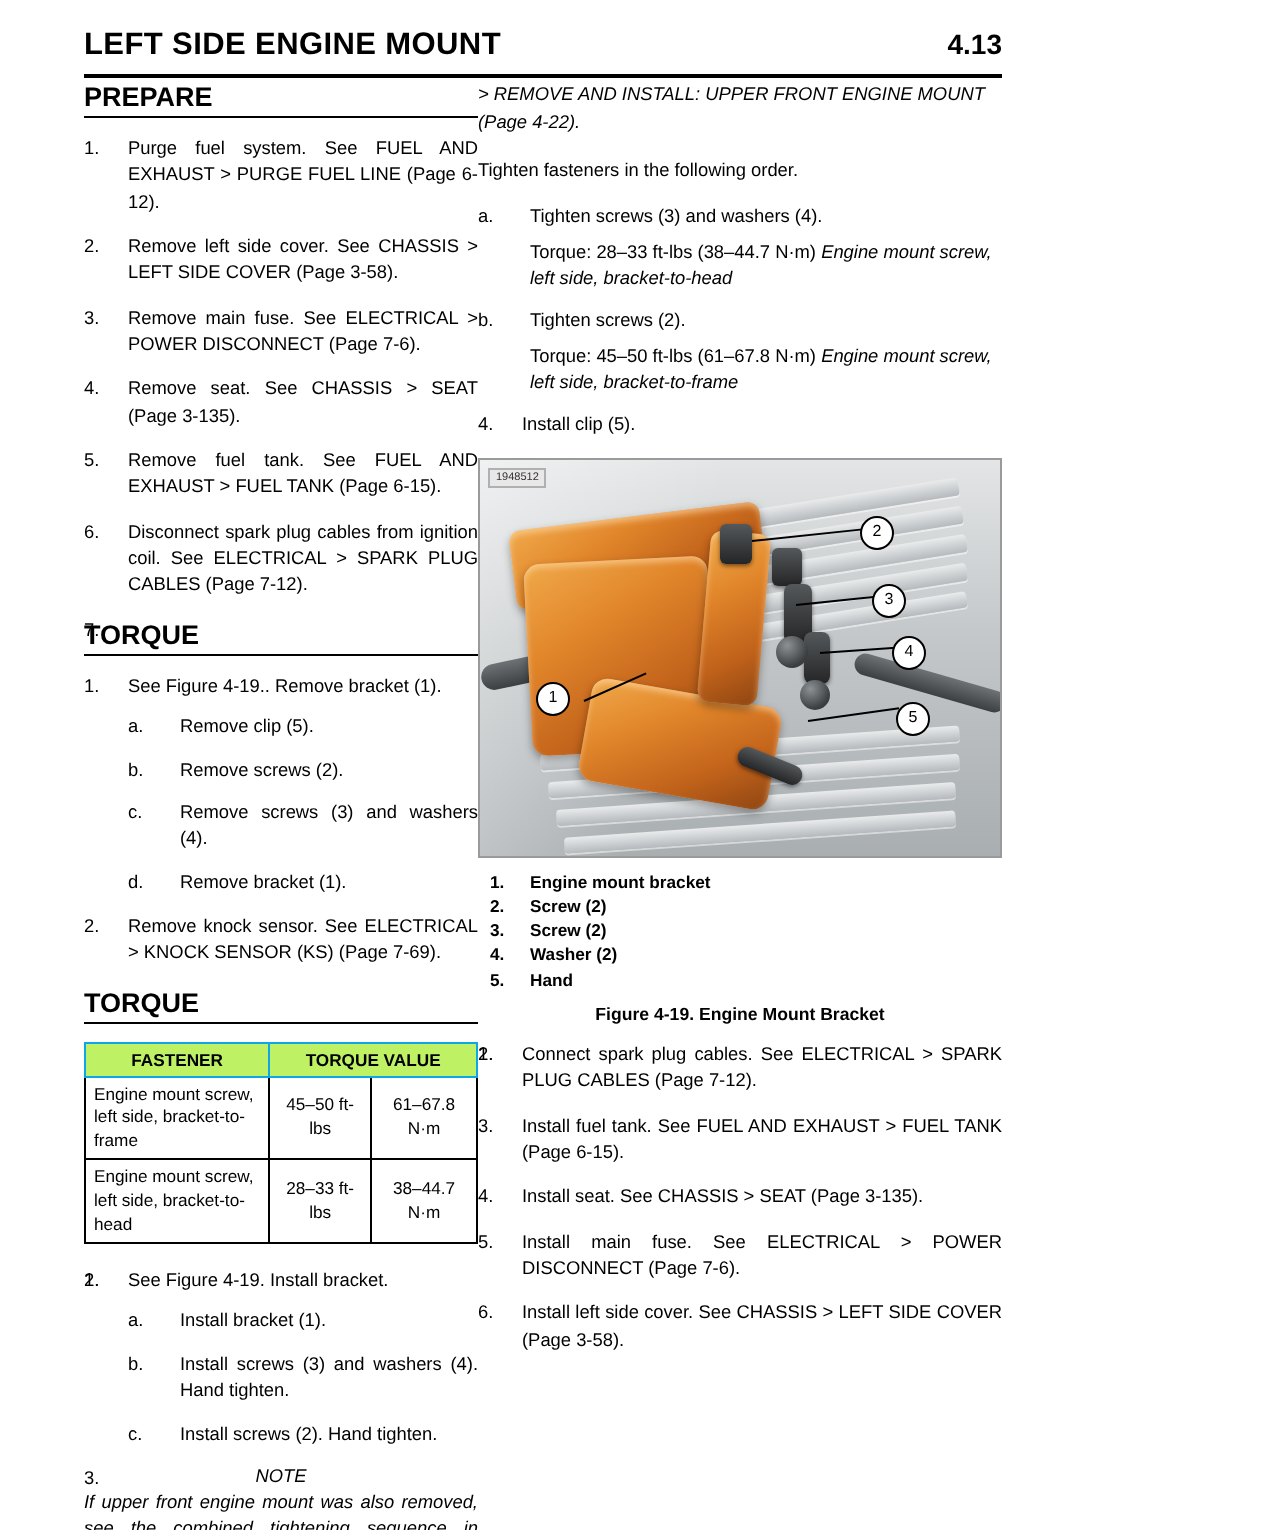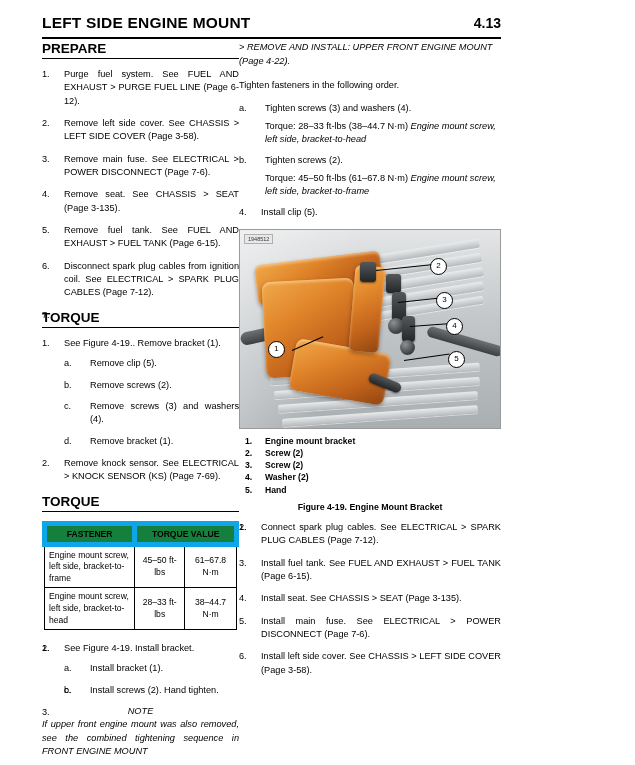--- a/index.html
+++ b/index.html
@@ -96,22 +96,22 @@
   }
   .ital { font-style: italic; }
   
   table.torque {
     border-collapse: collapse;
     width: 100%;
     margin: 4px 0 12px 0;
     font-size: 8.6px;
   }
   table.torque th {
-    border: 5px solid #0ea5e9;
-    background: #15803d;
+    border: 1px solid #0ea5e9;
+    background: #bef264;
     font-weight: bold;
     padding: 3px 2px;
     text-align: center;
     font-size: 8.6px;
   }
   table.torque td {
     border: 1px solid #000;
     padding: 3px 4px;
     vertical-align: middle;
     line-height: 1.35;
@@ -360,20 +360,21 @@
         <li>
           <span class="num">2.</span>
           <span>See Figure 4-19. Install bracket.</span>
           <ol class="sub">
             <li>
               <span class="num">a.</span>
               <span>Install bracket (1).</span>
             </li>
             <li>
               <span class="num">b.</span>
+              <span>Install screws (3) and washers (4). Hand tighten.</span>
             </li>
             <li>
               <span class="num">c.</span>
               <span>Install screws (2). Hand tighten.</span>
             </li>
           </ol>
         </li>
         <li>
           <span class="num">3.</span>
         </li>

